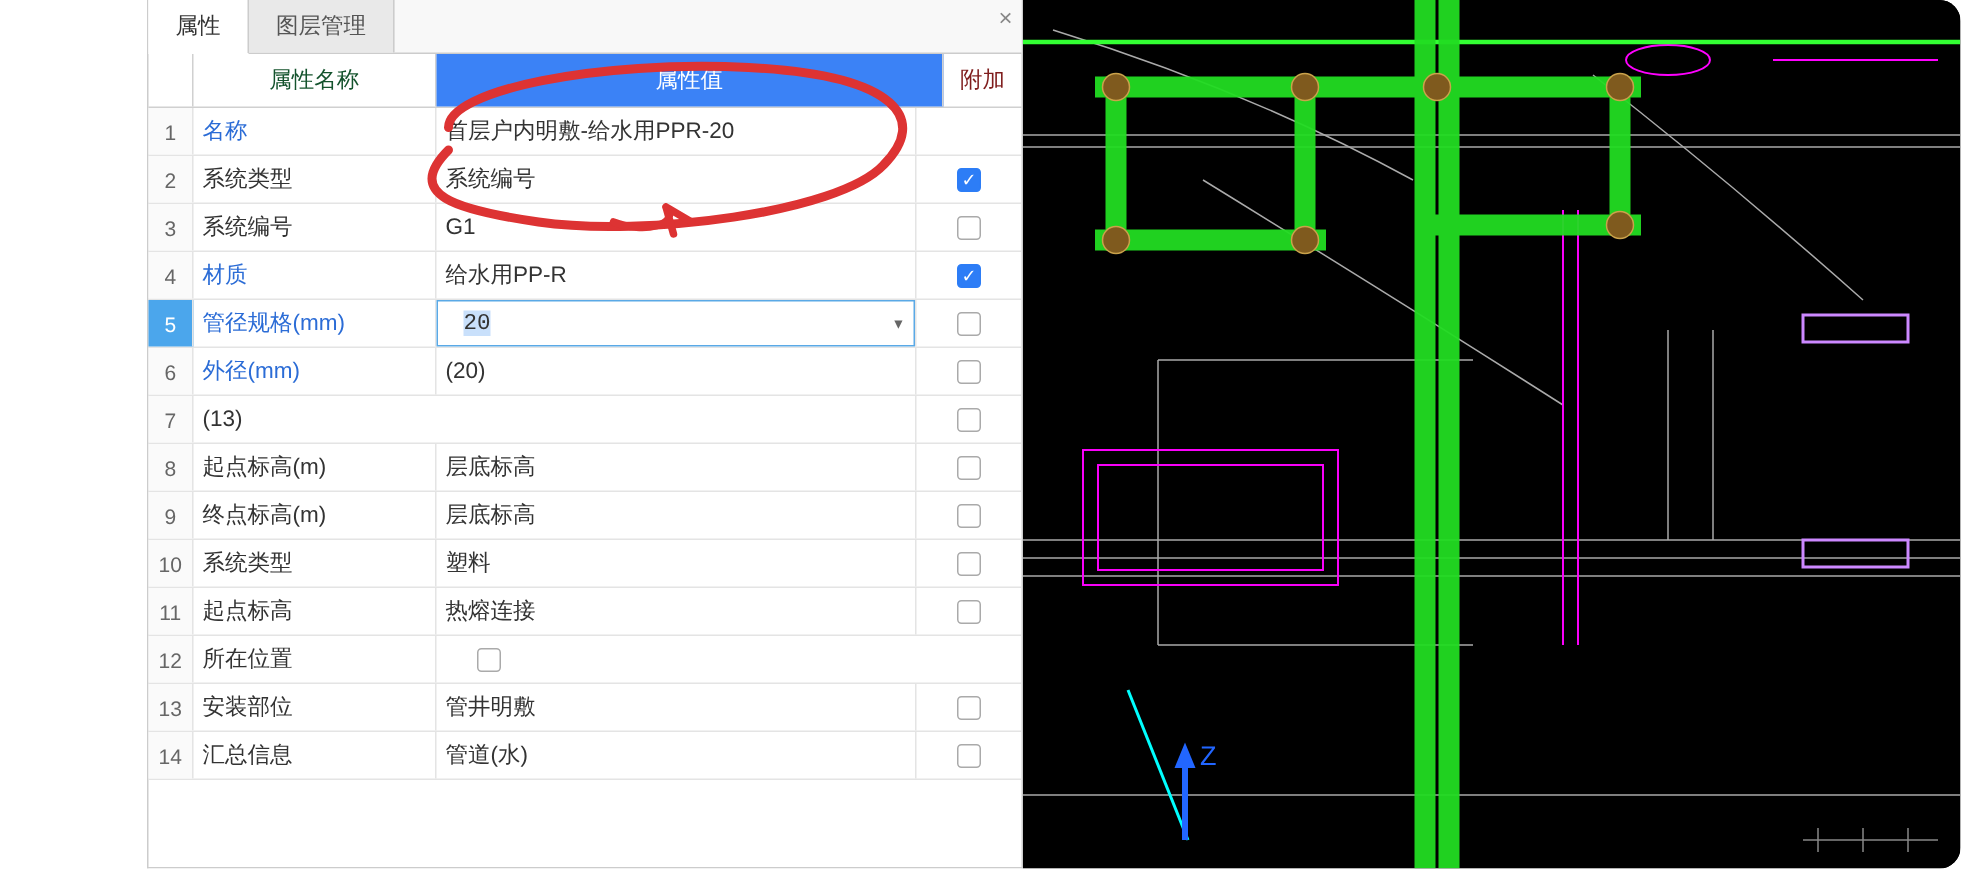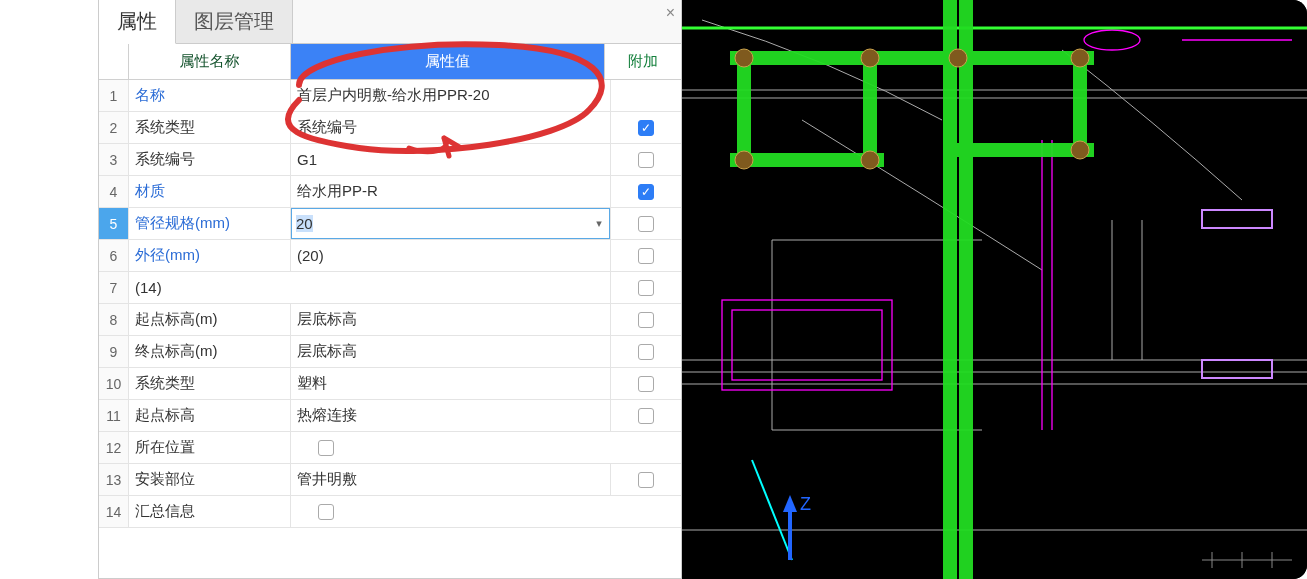--- a/index.html
+++ b/index.html
@@ -1,40 +1,40 @@
 <!DOCTYPE html>
 <html><head>
 <meta charset="utf-8">
 <style>
   *{box-sizing:border-box;margin:0;padding:0;}
   body{font-family:"Microsoft YaHei","PingFang SC",sans-serif;font-size:15px;color:#333;background:#fff;}
   .wrapper{width:1307px;height:579px;position:relative;overflow:hidden;display:flex;}
   .left-margin{width:98px;background:#fff;}
   .panel{width:584px;background:#fff;border:1px solid #ccc;border-top:none;position:relative;}
   .tabs{display:flex;border-bottom:1px solid #ccc;background:#f8f8f8;}
-  .tab{padding:8px 18px;font-size:20px;border-right:1px solid #ccc;cursor:pointer;background:#e9e9e9;color:#555;}
+  .tab{padding:8px 18px;font-size:15px;border-right:1px solid #ccc;cursor:pointer;background:#e9e9e9;color:#555;}
   .tab.active{background:#fff;color:#333;border-bottom:1px solid #fff;margin-bottom:-1px;font-weight:500;}
   .header-row{display:flex;height:36px;border-bottom:1px solid #d0d0d0;}
   .h-num{width:30px;border-right:1px solid #d0d0d0;}
   .h-name{width:162px;display:flex;align-items:center;justify-content:center;border-right:1px solid #d0d0d0;color:#14532d;}
   .h-val{flex:1;display:flex;align-items:center;justify-content:center;background:#3b82f6;color:#fff;border-right:1px solid #d0d0d0;}
-  .h-add{width:76px;display:flex;align-items:center;justify-content:center;color:#15803d;}
+  .h-add{width:52px;display:flex;align-items:center;justify-content:center;color:#7f1d1d;}
   .rows{}
   .row{display:flex;height:32px;border-bottom:1px solid #e4e4e4;align-items:stretch;}
   .c-num{width:30px;display:flex;align-items:center;justify-content:center;color:#666;background:#fafafa;border-right:1px solid #e4e4e4;font-size:14px;}
   .c-name{width:162px;display:flex;align-items:center;padding-left:6px;border-right:1px solid #e4e4e4;color:#333;}
   .c-name.link{color:#2b6cd6;}
   .c-val{flex:1;display:flex;align-items:center;padding-left:6px;border-right:1px solid #e4e4e4;color:#333;}
   .c-add{width:70px;display:flex;align-items:center;justify-content:center;}
   .chk{width:16px;height:16px;border:1px solid #aaa;border-radius:3px;background:#fff;display:inline-flex;align-items:center;justify-content:center;font-size:12px;color:#fff;}
   .chk.on{background:#2d7df6;border-color:#2d7df6;}
   .row.sel .c-num{background:#4ba6ec;color:#fff;}
   .row.sel .c-val{padding:0;}
   .combo{display:flex;align-items:center;width:100%;height:100%;border:1px solid #5aa9e6;background:#fff;}
-  .combo-text{flex:1;padding-left:4px;color:#333;}
+  .combo-text{flex:1;padding-left:17px;color:#333;font-family:Liberation Mono, monospace;}
   .combo-text .hl{background:#c9e0fb;}
   .combo-arrow{width:20px;text-align:center;color:#666;font-size:11px;}
   .close-x{position:absolute;top:4px;right:6px;color:#888;font-size:16px;cursor:pointer;}
   
   .scribble{position:absolute;pointer-events:none;}
   
   .cad{flex:1;background:#000;position:relative;overflow:hidden;}
   .cad svg{position:absolute;inset:0;}
   
   .wrapper{border-radius:14px;}
@@ -104,21 +104,21 @@
         <div class="row">
           <div class="c-num">6</div>
           <div class="c-name link">外径(mm)</div>
           <div class="c-val">(20)</div>
           <div class="c-add">
             <span class="chk"></span>
           </div>
         </div>
         <div class="row">
           <div class="c-num">7</div>
-          <div class="c-val">(14)</div>
+          <div class="c-val">(13)</div>
           <div class="c-add">
             <span class="chk"></span>
           </div>
         </div>
         <div class="row">
           <div class="c-num">8</div>
           <div class="c-name">起点标高(m)</div>
           <div class="c-val">层底标高</div>
           <div class="c-add">
             <span class="chk"></span>
@@ -159,20 +159,21 @@
           <div class="c-num">13</div>
           <div class="c-name">安装部位</div>
           <div class="c-val">管井明敷</div>
           <div class="c-add">
             <span class="chk"></span>
           </div>
         </div>
         <div class="row">
           <div class="c-num">14</div>
           <div class="c-name">汇总信息</div>
+          <div class="c-val">管道(水)</div>
           <div class="c-add">
             <span class="chk"></span>
           </div>
         </div>
       </div>
 
     <svg class="scribble" width="584" height="200" style="left:0;top:30px">
       <path d="M200,55 C200,30 300,10 400,15 C500,20 520,50 490,80 C460,112 330,128 260,118 C205,110 170,100 200,70" stroke="#d33" stroke-width="6" fill="none" stroke-linecap="round"></path>
       <path d="M310,118 C330,126 355,120 345,108 M345,108 L362,118 M345,108 L350,126" stroke="#d33" stroke-width="5" fill="none" stroke-linecap="round"></path>
     </svg>

